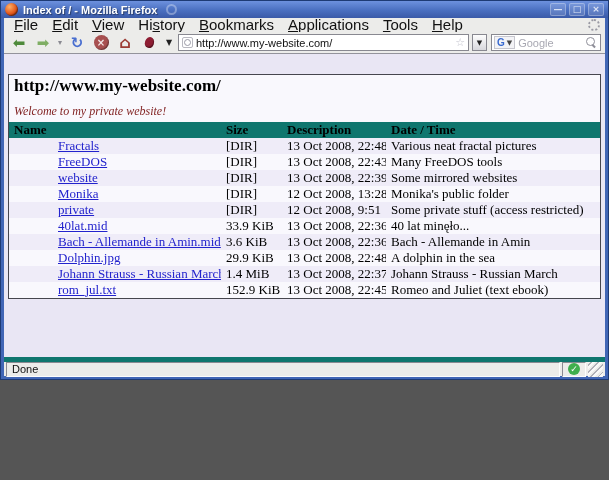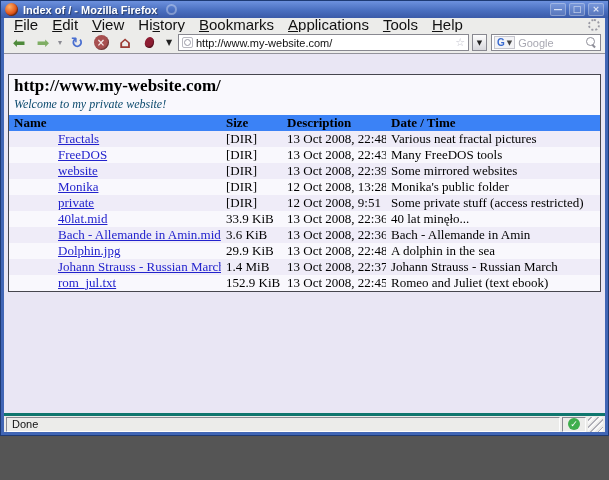--- a/index.html
+++ b/index.html
@@ -1,19 +1,19 @@
 <!DOCTYPE html>
 <html><head>
 <meta charset="utf-8">
 <style>
   * { box-sizing: border-box; margin: 0; padding: 0; }
   html,body { width: 609px; height: 480px; }
   body { font-family: "Liberation Sans", sans-serif; background:#555; }
 
-  .window { position:relative; width:609px; height:436px;
+  .window { position:relative; width:609px; height:380px;
     background:#4166b5; box-shadow: inset 0 0 0 1px #1e3a74; overflow:hidden; }
 
   
   .titlebar { position:absolute; top:1px; left:1px; right:1px; height:17px;
     background:linear-gradient(180deg,#6d91de 0%, #4a6fc0 55%, #3a5aa8 100%);
     display:flex; align-items:center; padding:0 4px; gap:5px; }
   .fx-icon { width:13px; height:13px; border-radius:50%; flex:0 0 auto;
     background: radial-gradient(circle at 35% 30%, #ffb066, #e2571b 55%, #7e2410 95%);
     box-shadow: inset -1px -1px 1px rgba(0,0,0,.4); }
   .title-text { color:#fff; font-size:11px; font-weight:bold;
@@ -84,37 +84,37 @@
     border:1.5px solid #8f8f99; border-radius:50%; }
   .magnifier::after { content:""; position:absolute; left:7px; top:7px; width:4px;
     height:1.5px; background:#8f8f99; transform:rotate(45deg); transform-origin:0 0; }
 
   
   .viewport { flex:1; background:#e9e6f4; overflow:hidden; padding:20px 4px 0 4px;
     font-family:"Liberation Serif", serif; color:#000; }
   .listing-box { border:1px solid #46464e; background:#f9f8fd; }
   .box-head { padding:2px 5px 3px 5px; }
   .box-title { font-size:17px; font-weight:bold; line-height:1.1; }
-  .box-welcome { font-size:12px; font-style:italic; margin-top:1px; color:#0c4a6e; }
+  .box-welcome { font-size:12px; font-style:italic; margin-top:8px; color:#7f1d1d; }
 
   .hdr-grid, .rows-grid { display:grid; grid-template-columns:212px 61px 104px 1fr;
     font-size:13px; }
-  .hdr-cell { background:#3b82f6; font-weight:bold; height:16px; line-height:15px;
+  .hdr-cell { background:#0f766e; font-weight:bold; height:16px; line-height:15px;
     padding-left:5px; white-space:nowrap; overflow:hidden; }
   .row { display:contents; }
   .cell { height:16px; line-height:15px; padding-left:5px; white-space:nowrap;
     overflow:hidden; }
   .rows-grid .row:nth-child(odd) .cell { background:#efecf8; }
   .rows-grid .row:nth-child(even) .cell { background:#f9f8fd; }
   .file-link { color:#2323cd; text-decoration:underline; cursor:pointer;margin-left:44px; }
 
   .page-footer { text-align:right; font-size:11.5px; color:#3a3a3a; padding:3px 1px 0 0; }
 
   
-  .statusbar { height:19px; background:#ececea; border-top:3px solid #0f766e;
+  .statusbar { height:19px; background:#ececea; border-top:5px solid #0f766e;
     display:flex; align-items:center; gap:2px; padding:1px 2px; }
   .status-panel { flex:1; height:15px; border:1px solid;
     border-color:#8a8a92 #fdfdfd #fdfdfd #8a8a92; display:flex; align-items:center;
     padding:0 5px; font-size:11px; color:#111; }
   .check-panel { width:24px; height:15px; border:1px solid;
     border-color:#8a8a92 #fdfdfd #fdfdfd #8a8a92; display:flex; align-items:center;
     justify-content:center; }
   .check-circle { width:12px; height:12px; border-radius:50%; background:#3fae4d;
     color:#fff; font-size:9px; font-weight:bold; display:flex; align-items:center;
     justify-content:center; font-family:"DejaVu Sans", sans-serif; line-height:1; }

